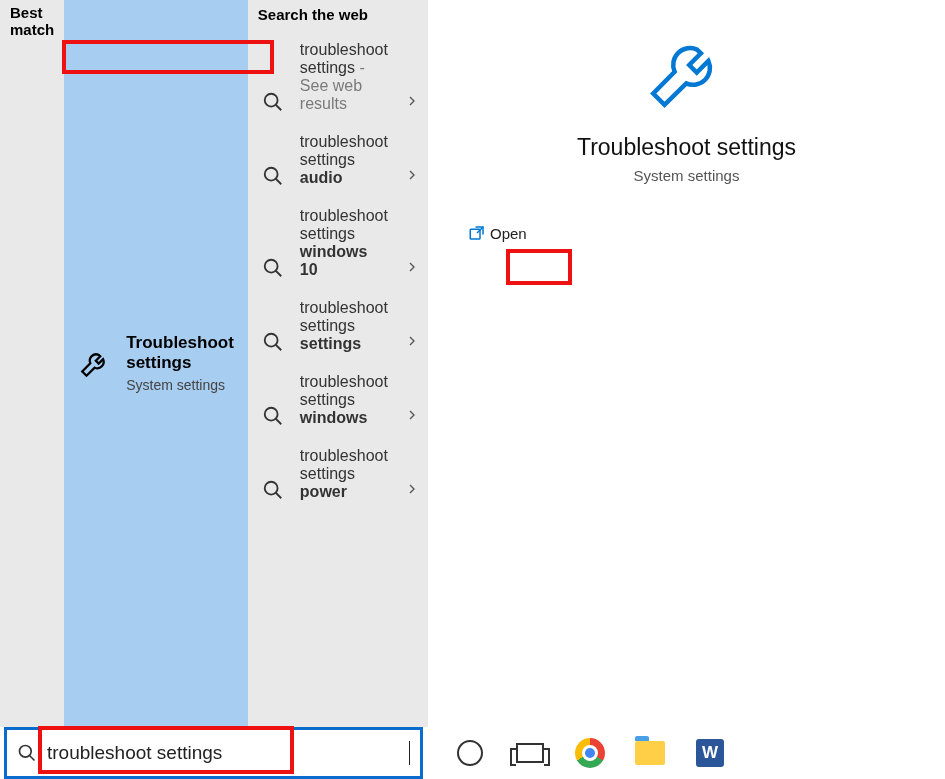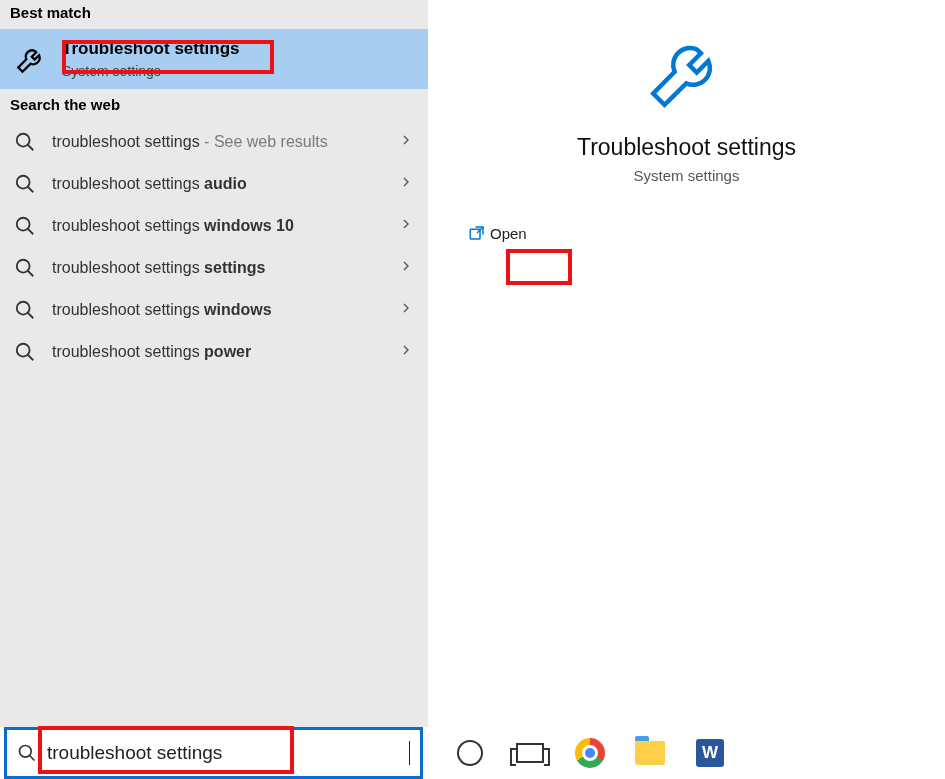--- a/index.html
+++ b/index.html
@@ -1,38 +1,38 @@
 <!DOCTYPE html>
 <html><head>
 <meta charset="utf-8">
 <style>
   * { margin: 0; padding: 0; box-sizing: border-box; font-family: "Segoe UI", Arial, sans-serif; }
   html, body { width: 945px; height: 779px; overflow: hidden; background: #fff; }
   .root { display: flex; flex-direction: column; width: 945px; height: 779px; }
 
   .main-area { display: flex; flex: 1 1 auto; }
-  .left-pane { width: 428px; background: #e9e9e9; display: flex; flex-direction: column; }
+  .left-pane { width: 428px; background: #e9e9e9; display: flex; flex-direction: row; }
   .right-pane { flex: 1; background: #ffffff; }
 
   .section-header { font-size: 15px; font-weight: 600; padding: 4px 10px 8px 10px; color: #000; }
 
   .best-match {
     display: flex; align-items: center; gap: 14px;
     background: #a7cdf0; padding: 10px 14px; cursor: pointer;
     border-bottom: 1px solid #e9e9e9;
   }
   .wrench-sm { width: 34px; height: 34px; display:flex; align-items:center; justify-content:center; }
   .wrench-sm svg { width: 34px; height: 34px; }
   .bm-text { display: flex; flex-direction: column; }
   .bm-title { font-size: 17px; font-weight: 600; color: #000; }
   .bm-sub { font-size: 14px; color: #444; margin-top: 4px; }
 
   .web-section { padding-top: 2px; }
   .web-item {
-    display: flex; align-items: center; gap: 16px;
+    display: flex; align-items: flex-end; gap: 16px;
     padding: 10px 14px; cursor: pointer; position: relative;
   }
   .web-item .search-mini { width: 22px; height: 22px; }
   .web-item .label { font-size: 16px; color: #333; flex: 1; }
   .web-item .label b { font-weight: 600; }
   .web-item .label .see { color: #7a7a7a; }
   .web-item .chev { color: #555; }
   .chev svg { width: 16px; height: 16px; }
 
   .right-head { display:flex; flex-direction:column; align-items:center; padding-top: 26px; }

